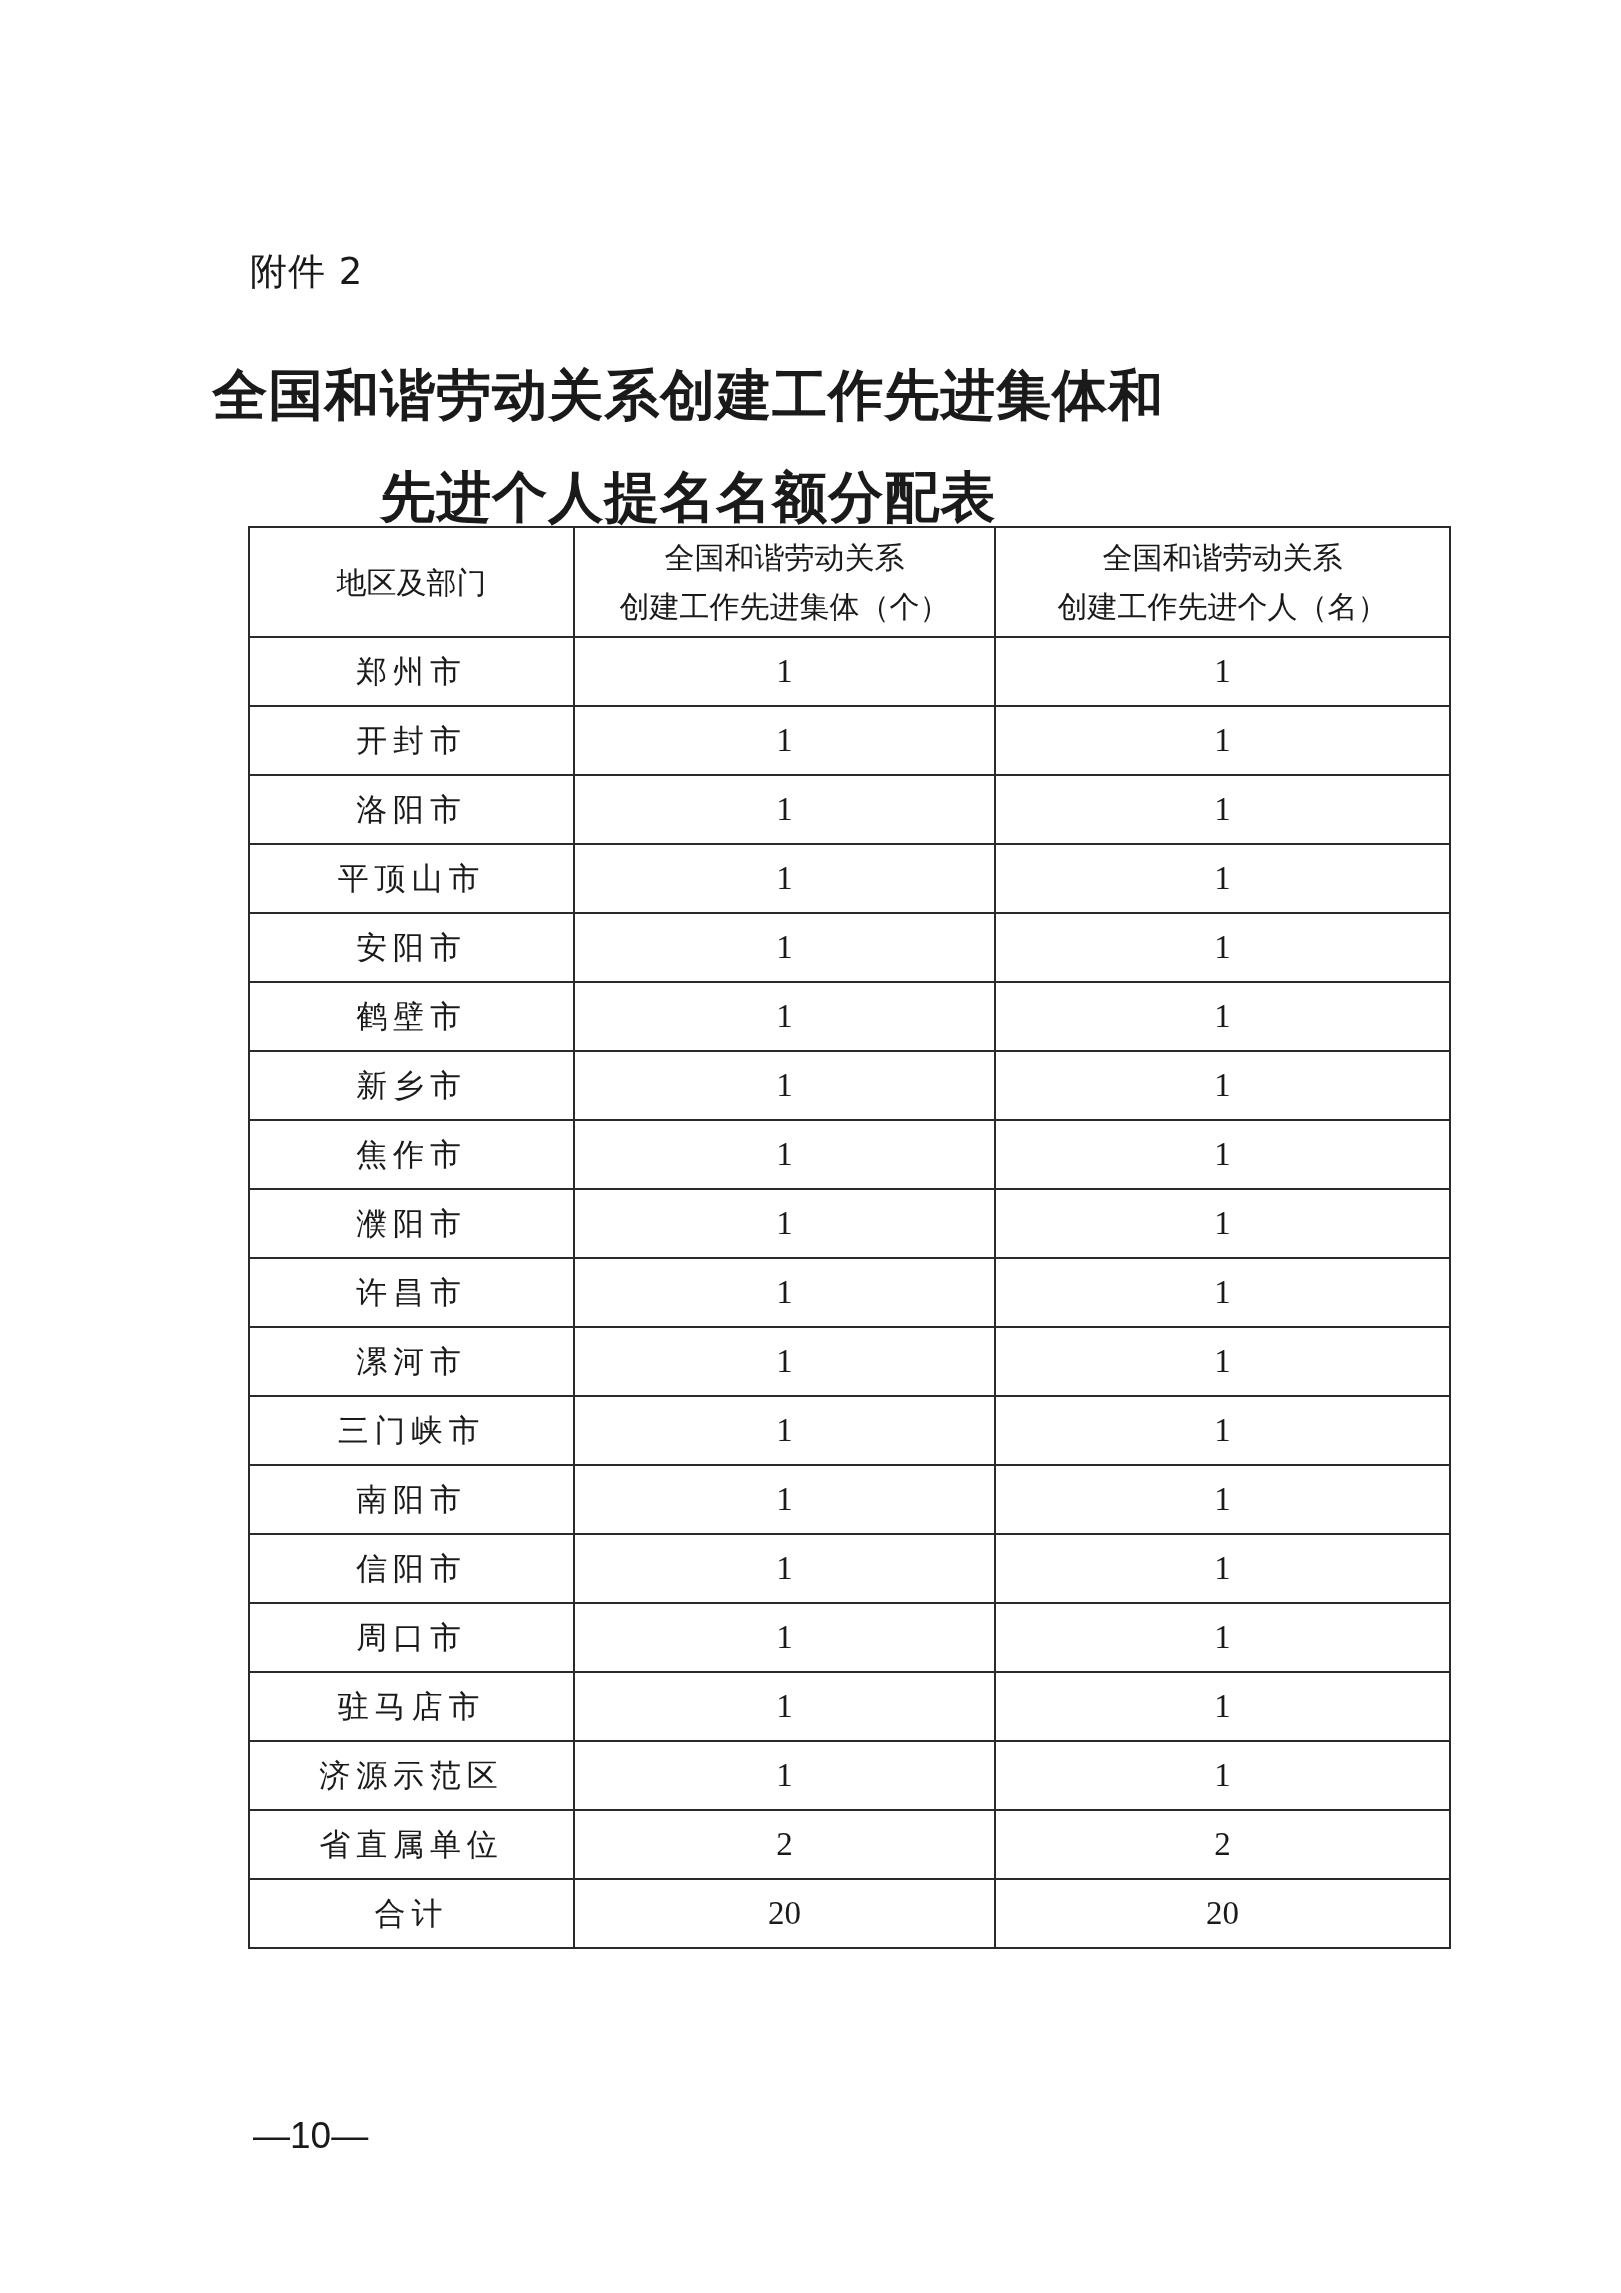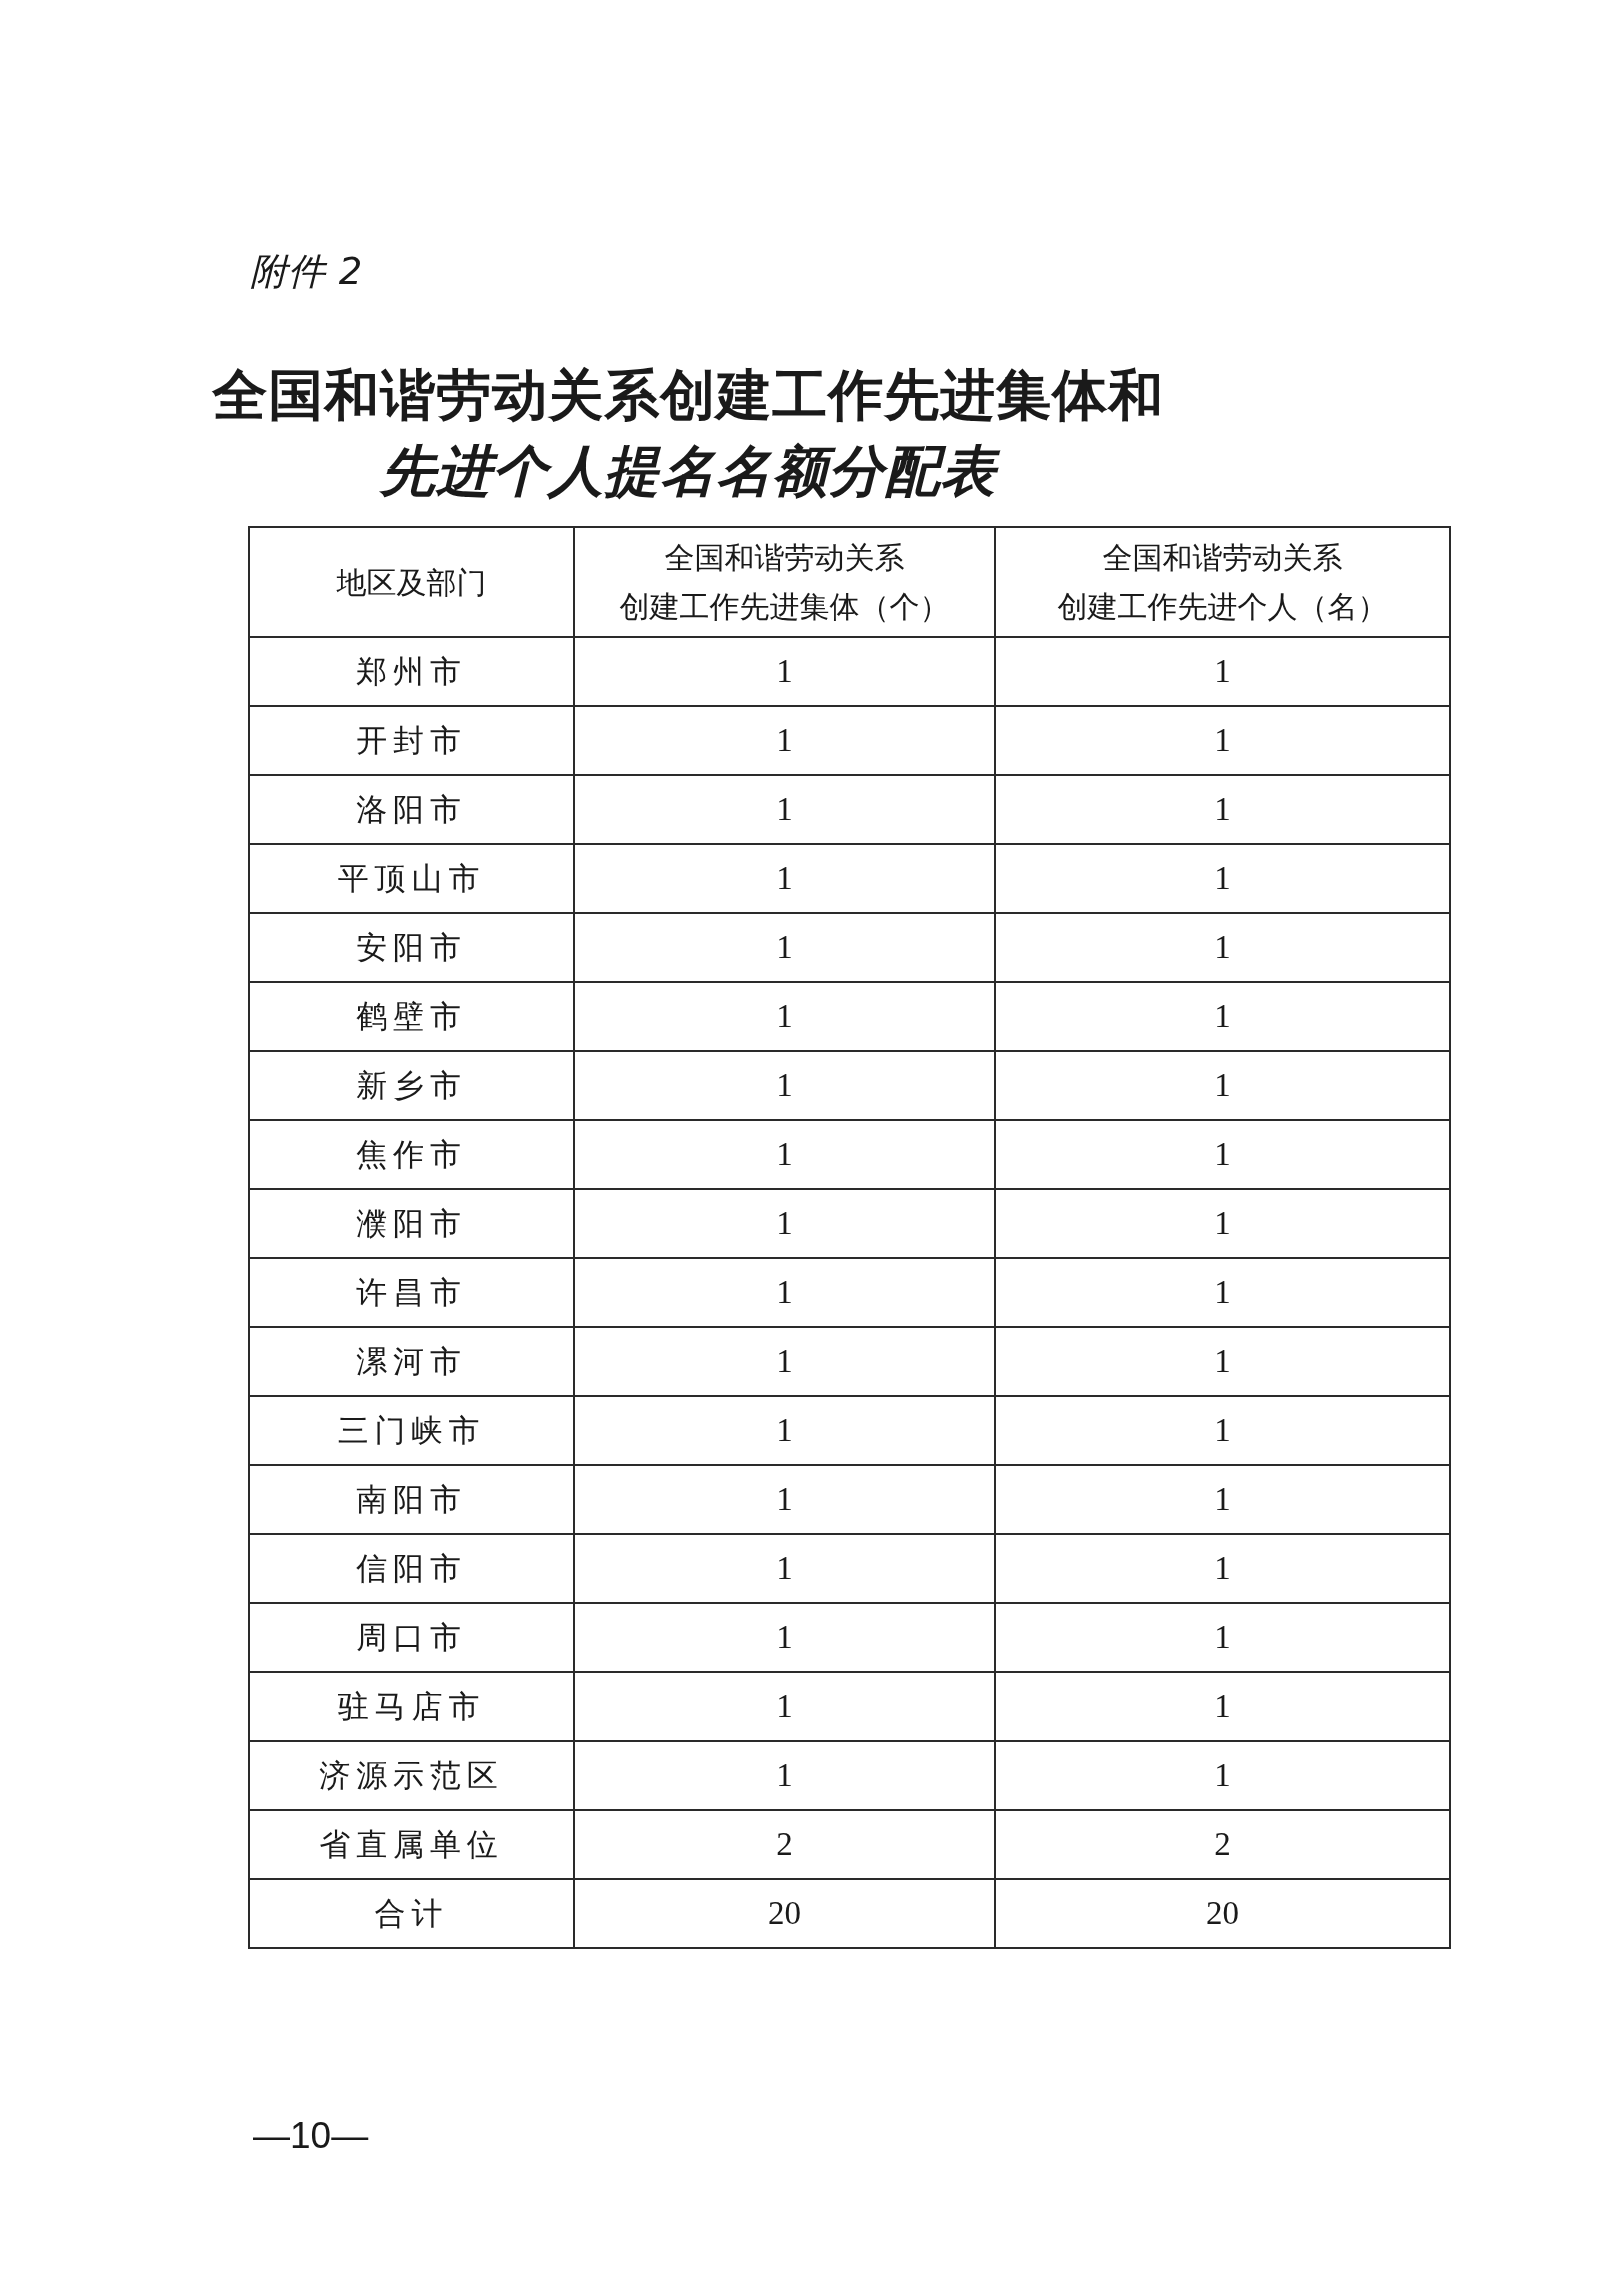--- a/index.html
+++ b/index.html
@@ -16,37 +16,36 @@
       font-family: "DejaVu Serif", "Liberation Serif", serif;
     }
     .attachment-label {
       position: absolute;
       left: 250px;
       top: 253px;
       font-family: "DejaVu Sans", "Liberation Sans", sans-serif;
       font-size: 37px;
       letter-spacing: 1px;
       line-height: 1;
-      font-style: italic;
     }
     .title {
       position: absolute;
       left: 0;
       width: 1357px;
       text-align: center;
       font-family: "DejaVu Serif", "Liberation Serif", serif;
       font-weight: bold;
       font-size: 55px;
       line-height: 1;
       letter-spacing: 1px;
       padding-left: 19.6px;
       box-sizing: border-box;
     }
     .title.line1 { top: 367px; }
-    .title.line2 { top: 443px; font-style: italic; }
+    .title.line2 { top: 469px; }
 
     table.quota-table {
       position: absolute;
       left: 248px;
       top: 526px;
       width: 1202px;
       border-collapse: collapse;
       table-layout: fixed;
       border: 2.5px solid #222;
     }

